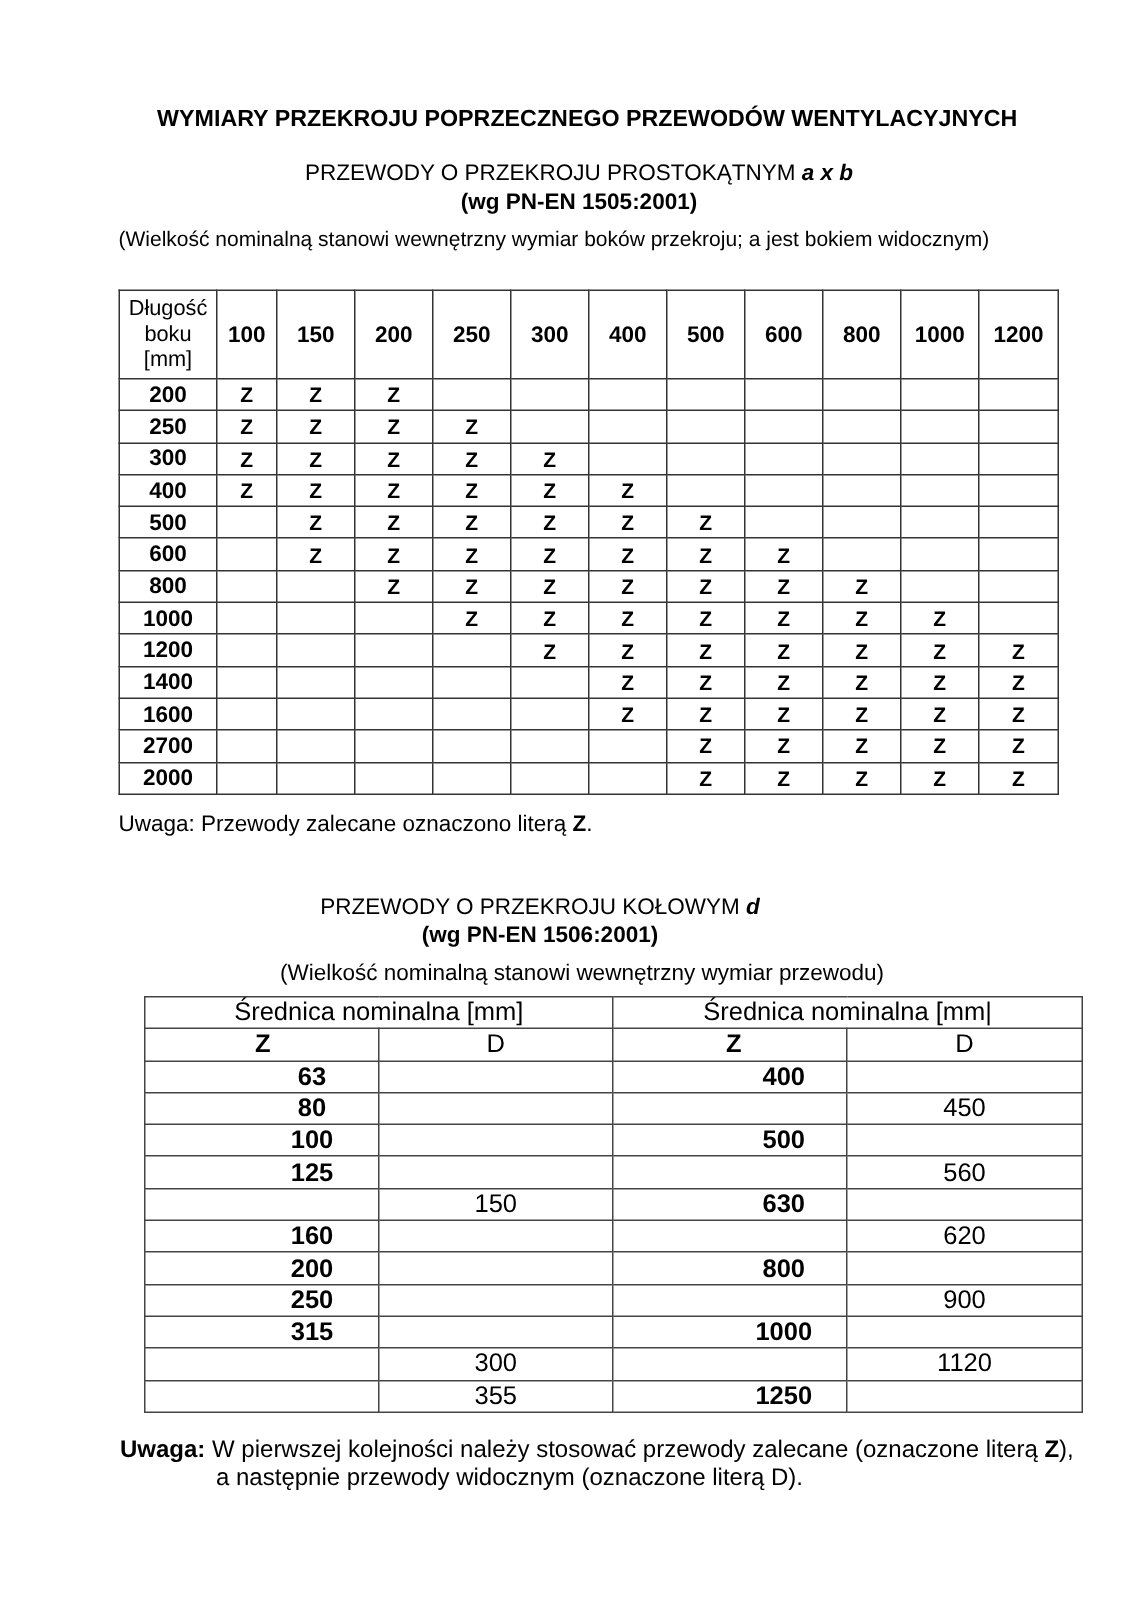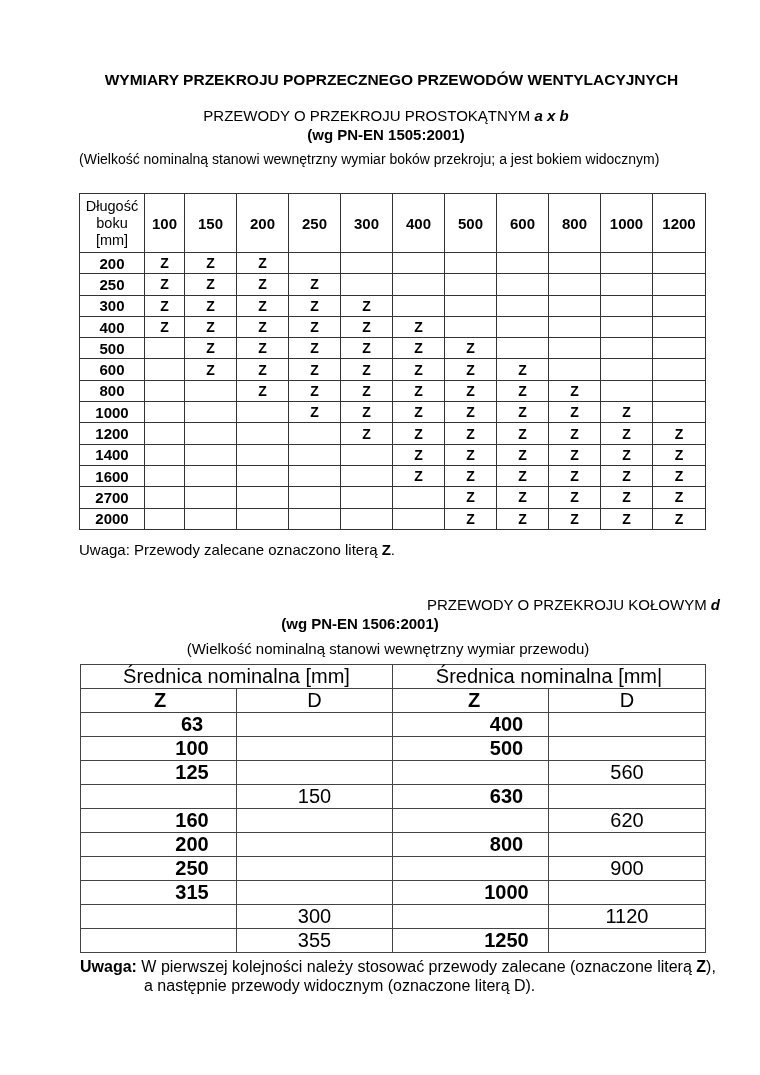--- a/index.html
+++ b/index.html
@@ -28,22 +28,22 @@
       border: 1.3px solid #333; padding: 0; text-align: center; vertical-align: middle;
     }
     table.grid1 th { font-weight: normal; height: 58px; }
     table.grid1 th.hdr-first { font-size: 14.5px; line-height: 17px; }
     table.grid1 td { height: 20.3px; font-weight: bold; }
     table.grid1 td.mark { font-weight: bold; font-size: 14px; }
     .note1 { left: 79px; top: 541px; font-size: 15px; }
     .note1 .b { font-weight: bold; }
 
     table.grid2 {
-      position: absolute; left: 80px; top: 664px; border-collapse: collapse;
-      font-size: 20px; table-layout: fixed; width: 625px;
+      position: absolute; left: 96px; top: 664px; border-collapse: collapse;
+      font-size: 17px; table-layout: fixed; width: 625px;
     }
     table.grid2 td, table.grid2 th {
       border: 1.3px solid #444; padding: 0; height: 20.3px; vertical-align: middle;
     }
     table.grid2 th { font-weight: normal; text-align: center; }
     table.grid2 th.zhead { font-weight: bold; text-align: left; }
     table.grid2 th.zhead.left-group { padding-left: 73px; }
     table.grid2 th.zhead.right-group { padding-left: 75px; }
     table.grid2 td.zcell { font-weight: bold; text-align: center; }
     table.grid2 td.zcell.left-group { padding-left: 67px; }
@@ -285,21 +285,21 @@
         <td class="mark">Z</td>
         <td class="mark">Z</td>
       </tr>
     </tbody>
 </table>
 
 <div class="abs note1">
   <span>Uwaga: Przewody zalecane oznaczono literą </span><span class="b">Z</span><span>.</span>
 </div>
 
-<div class="abs sub-title" style="top:595px; width:720px;text-align:right;">
+<div class="abs sub-title" style="top:595px; width:720px;">
   <span>PRZEWODY O PRZEKROJU KOŁOWYM </span><span class="bi">d</span>
 </div>
 <div class="abs sub-title" style="top:614px; width:720px; font-weight:bold;">(wg PN-EN 1506:2001)</div>
 <div class="abs sub-title" style="top:639px; width:776px;">(Wielkość nominalną stanowi wewnętrzny wymiar przewodu)</div>
 
 <table class="grid2">
   <colgroup>
     <col style="width:156px">
       <col style="width:156px">
       <col style="width:156px">
@@ -318,20 +318,26 @@
     </tr>
   </thead>
   <tbody id="grid2-body">
       <tr>
         <td class="zcell left-group">63</td>
         <td class="dcell"></td>
         <td class="zcell right-group">400</td>
         <td class="dcell"></td>
       </tr>
       <tr>
+        <td class="zcell left-group">80</td>
+        <td class="dcell"></td>
+        <td class="zcell right-group"></td>
+        <td class="dcell">450</td>
+      </tr>
+      <tr>
         <td class="zcell left-group">100</td>
         <td class="dcell"></td>
         <td class="zcell right-group">500</td>
         <td class="dcell"></td>
       </tr>
       <tr>
         <td class="zcell left-group">125</td>
         <td class="dcell"></td>
         <td class="zcell right-group"></td>
         <td class="dcell">560</td>

